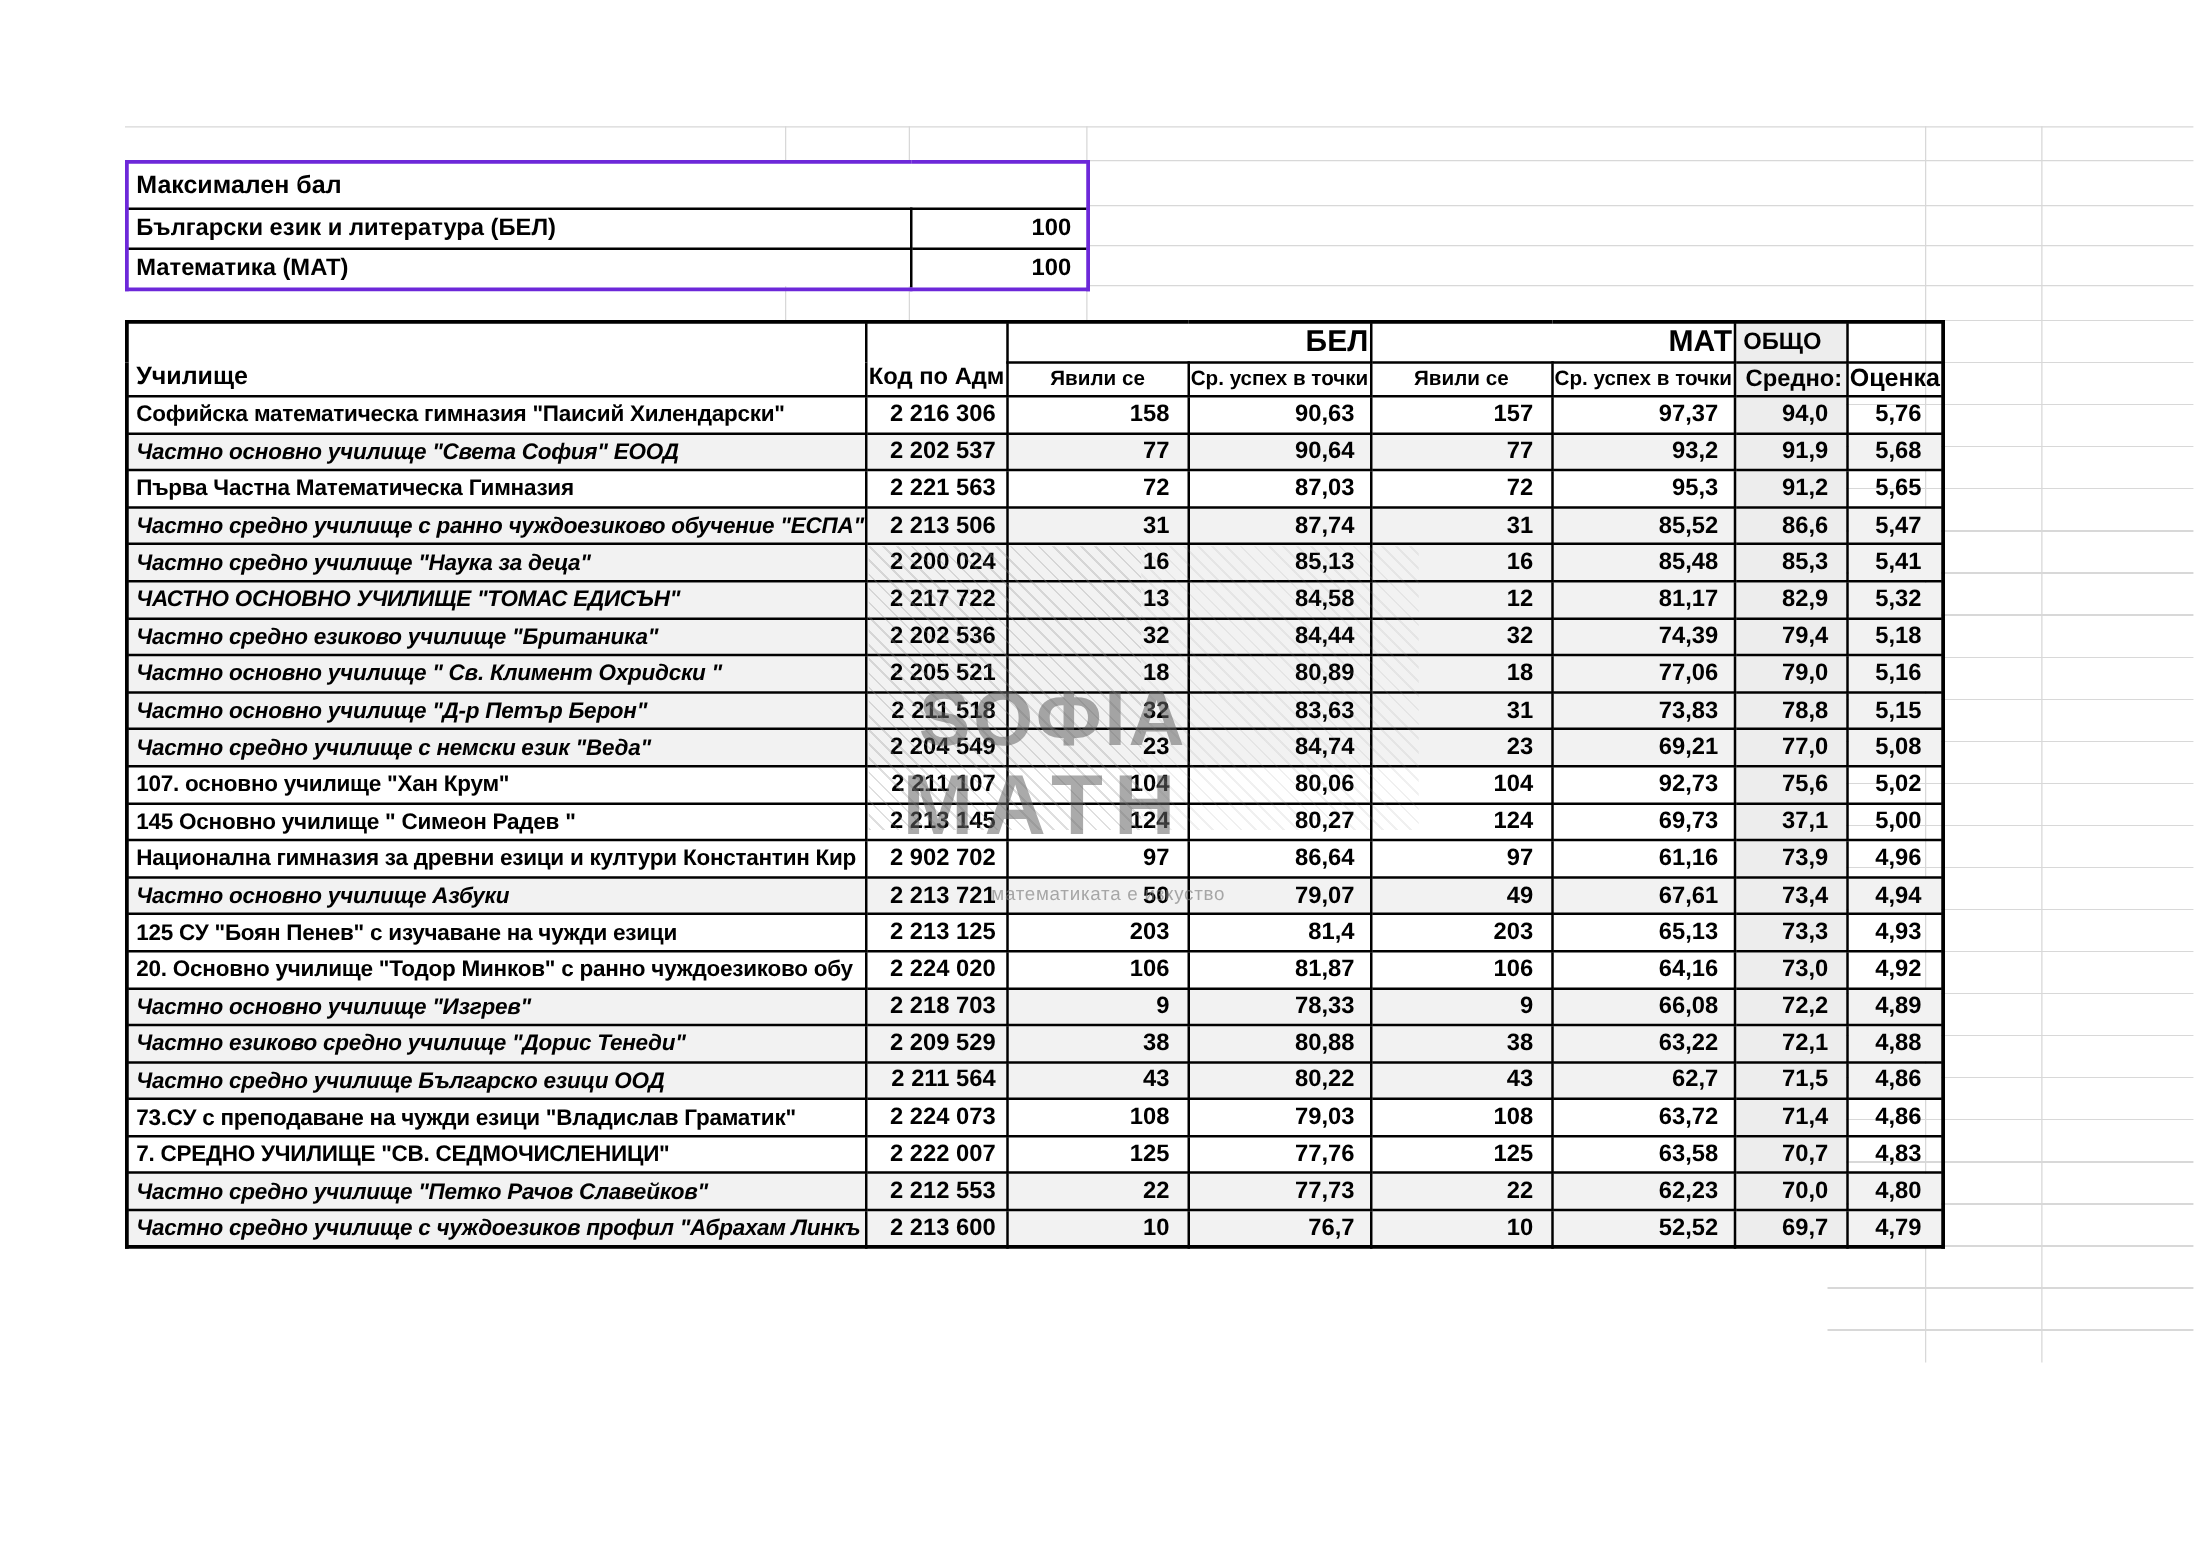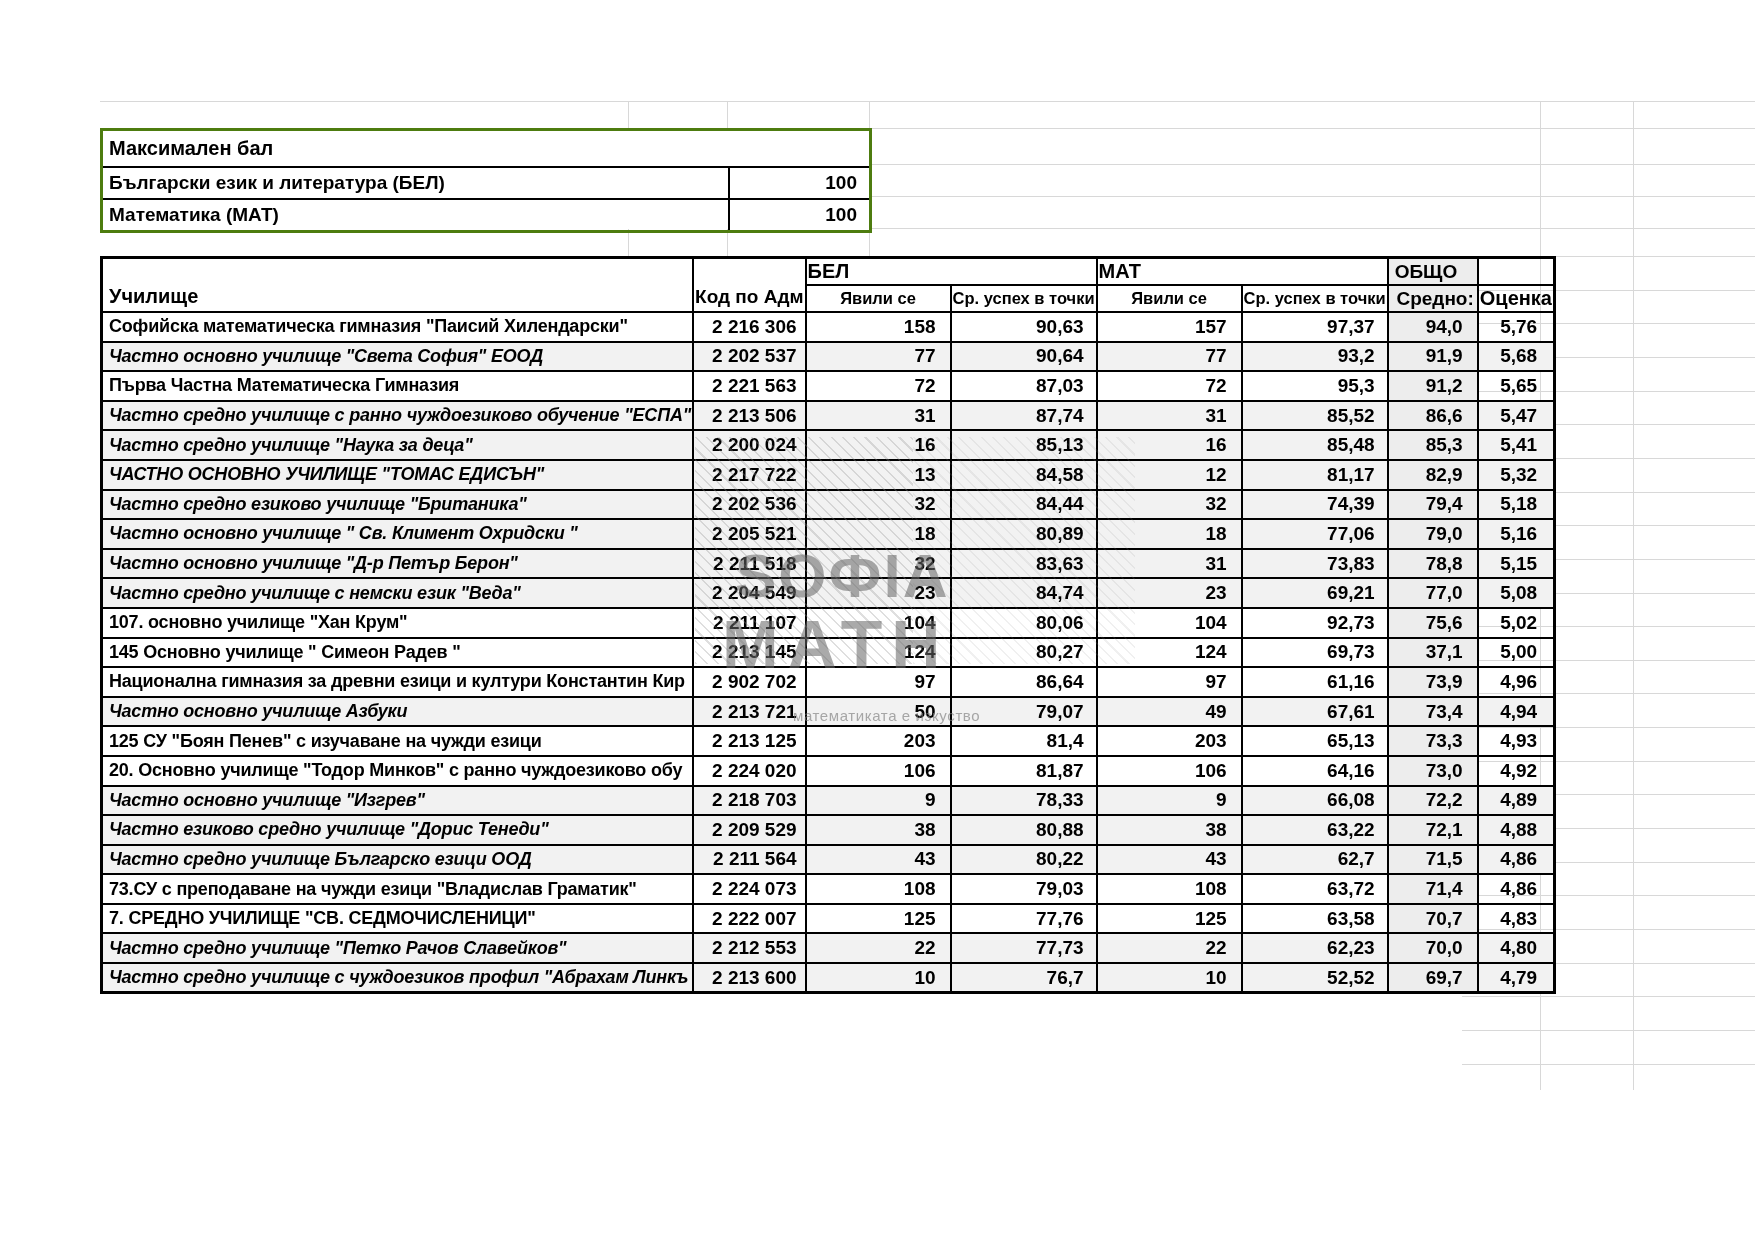--- a/index.html
+++ b/index.html
@@ -16,21 +16,21 @@
   .gline{position:absolute;background:#d8d8d8;}
   .gband{
     position:absolute;left:1462px;top:256px;width:293px;height:834px;
     background:repeating-linear-gradient(to bottom,#d8d8d8 0 1px,transparent 1px 33.65px);
   }
 
   
   #maxbal{
     position:absolute;left:100px;top:128px;
     border-collapse:collapse;table-layout:fixed;
-    border:3px solid #4d7c0f;
+    border:3px solid #6d28d9;
   }
   #maxbal td{border:2px solid #000;overflow:hidden;white-space:nowrap;}
   .mb-title{height:33px;font-size:20px;padding-left:6px;text-align:left;}
   .mb-label{height:28px;font-size:19px;padding-left:6px;text-align:left;}
   .mb-value{font-size:19px;text-align:right;padding-right:12px;}
 
   
   #main{
     position:absolute;left:100px;top:256px;
     border-collapse:collapse;table-layout:fixed;
@@ -39,21 +39,21 @@
   #main th,#main td{
     border:2px solid #000;
     overflow:hidden;white-space:nowrap;
     font-weight:700;
   }
   #main thead tr.r1{height:27px;}
   #main thead tr.r2{height:24px;}
   #main tbody tr{height:29.6px;}
   .h-school{text-align:left;vertical-align:bottom;padding:0 4px 3px 6px;font-size:20px;}
   .h-code{text-align:center;vertical-align:bottom;padding-bottom:3px;font-size:19px;}
-  .h-group{text-align:left;font-size:20px;}
+  .h-group{text-align:right;font-size:24px;}
   .h-sub{text-align:center;font-size:16.5px;}
   .h-obshto{text-align:left;padding-left:6px;font-size:19px;background:#ededed;margin-left:43px;}
   .h-sredno{text-align:center;padding-left:6px;font-size:19px;background:#ededed;}
   .h-ocenka{text-align:center;font-size:20px;}
   .school{text-align:left;padding-left:6px;font-size:18px;letter-spacing:-0.2px;}
   .num{font-size:19px;text-align:right;}
   .code{padding-right:8px;}
   .attended{padding-right:14px;}
   .avg{padding-right:12px;}
   .average{padding-right:14px;background:#ededed;}

